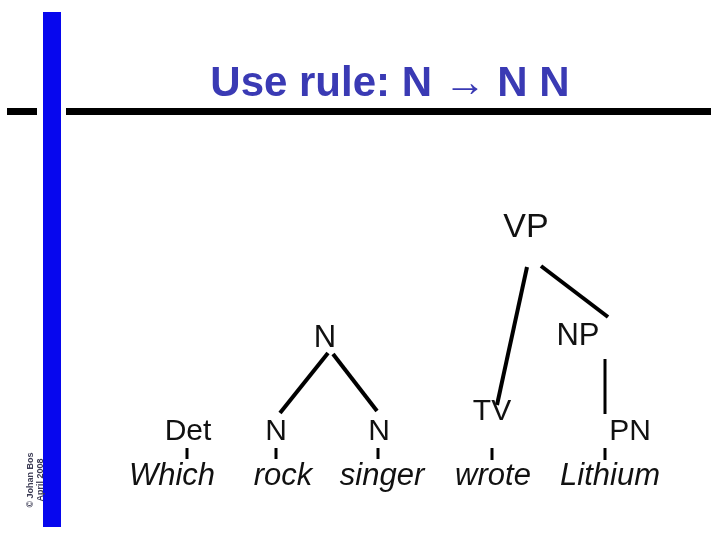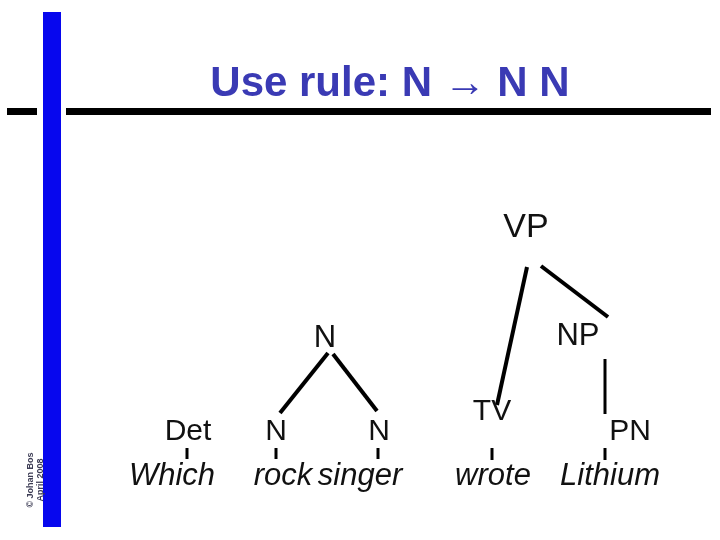--- a/index.html
+++ b/index.html
@@ -79,21 +79,21 @@
   <div class="node internal" style="left:325px;top:321px;">N</div>
 
   <div class="node preterm" style="left:188px;top:415px;">Det</div>
   <div class="node preterm" style="left:276px;top:415px;">N</div>
   <div class="node preterm" style="left:379px;top:415px;">N</div>
   <div class="node preterm" style="left:492px;top:395px;">TV</div>
   <div class="node preterm" style="left:630px;top:415px;">PN</div>
 
   <div class="node term" style="left:283px;top:459px;">rock</div>
   <div class="node term" style="left:172px;top:459px;">Which</div>
-  <div class="node term" style="left:360px;top:459px;">singer</div>
+  <div class="node term" style="left:382px;top:459px;">singer</div>
   <div class="node term" style="left:610px;top:459px;">Lithium</div>
   <div class="node term" style="left:493px;top:459px;">wrote</div>
 
   <div class="copyright">
     <div>© Johan Bos</div>
     <div>April 2008</div>
   </div>
 
 </div>
 

